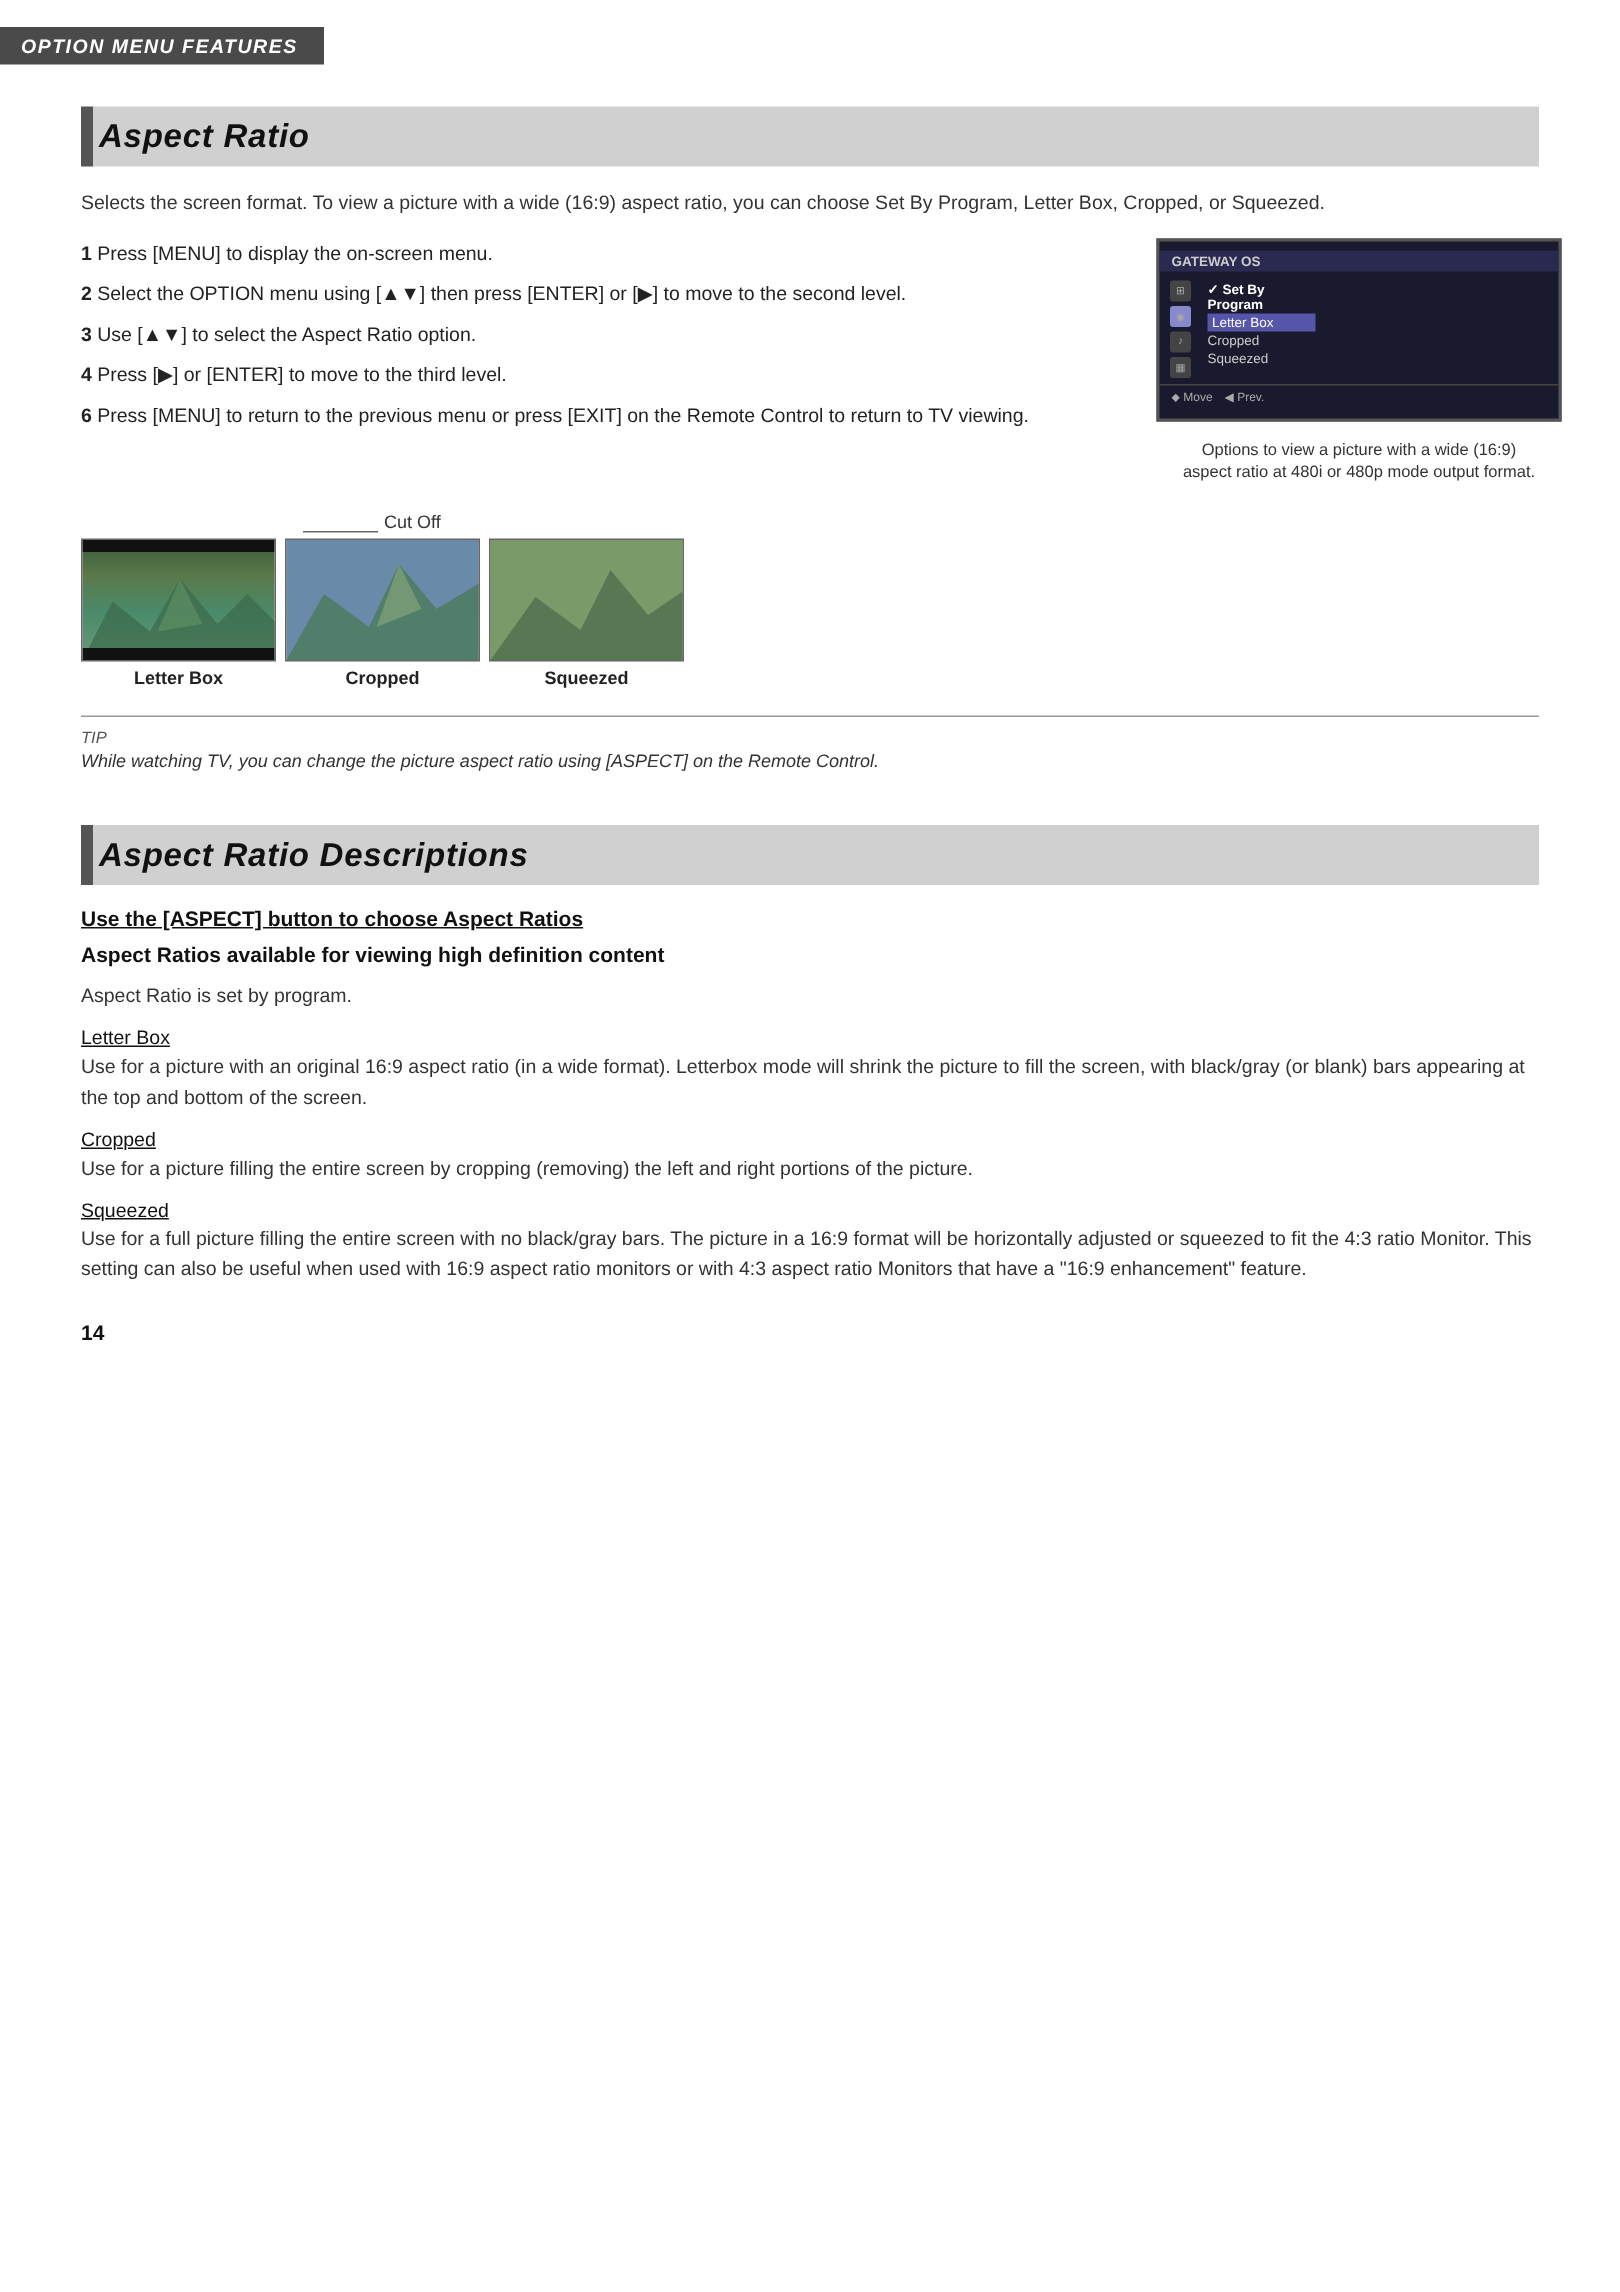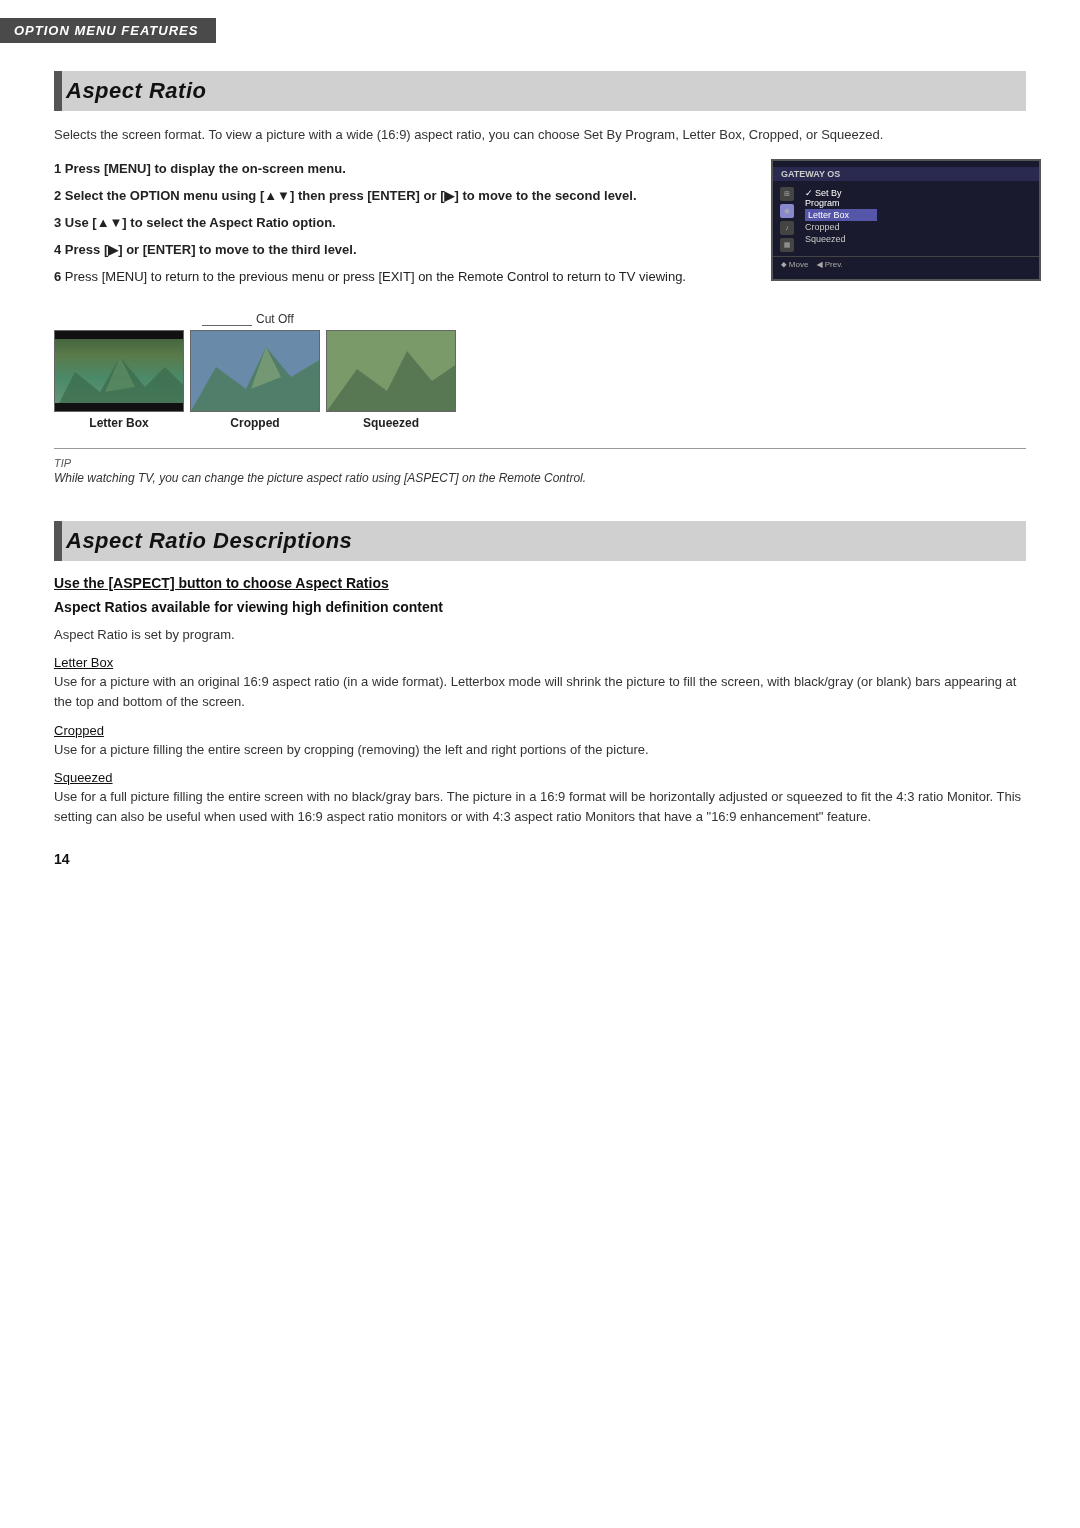--- a/index.html
+++ b/index.html
@@ -86,21 +86,21 @@
       font-size: 13px;
       color: #222;
       margin-bottom: 7px;
       line-height: 1.55;
       padding-left: 0;
     }
     .step-num {
       font-weight: bold;
     }
     .step-bold {
-      font-weight: bold;
+      font-weight: normal;
     }
 
     
     .menu-screenshot {
       background: #1a1a2e;
       border: 2px solid #555;
       width: 270px;
       padding: 6px 0;
       font-size: 10px;
       color: #fff;
@@ -157,21 +157,21 @@
       width: 80px;
       padding: 2px 4px;
     }
     .menu-right-col .menu-item {
       font-size: 9px;
       color: #ccc;
       padding: 1px 0;
     }
     .menu-right-col .menu-item.checked {
       color: #fff;
-      font-weight: normal;
+      font-weight: bold;
     }
     .menu-right-col .menu-item.selected {
       background: #5555aa;
       color: #fff;
       padding-left: 3px;
     }
     .menu-footer {
       display: flex;
       gap: 8px;
       padding: 3px 8px;
@@ -357,20 +357,21 @@
             <div class="menu-item selected">Letter Box</div>
             <div class="menu-item">Cropped</div>
             <div class="menu-item">Squeezed</div>
           </div>
         </div>
         <div class="menu-footer">
           <span>⬥ Move</span>
           <span>◀ Prev.</span>
         </div>
       </div>
+      <p class="screenshot-caption">Options to view a picture with a wide (16:9) aspect ratio at 480i or 480p mode output format.</p>
     </div>
   </div>
 
   <div style="margin-top:18px;">
     <div style="display:flex; align-items:flex-end; margin-bottom:4px;">
       <div style="width:148px;"></div>
       <div style="display:flex; align-items:flex-end;">
         <div style="width:50px; height:1px; background:#666;"></div>
         <span style="font-size:12px; color:#333; margin-left:4px;">Cut Off</span>
       </div>

